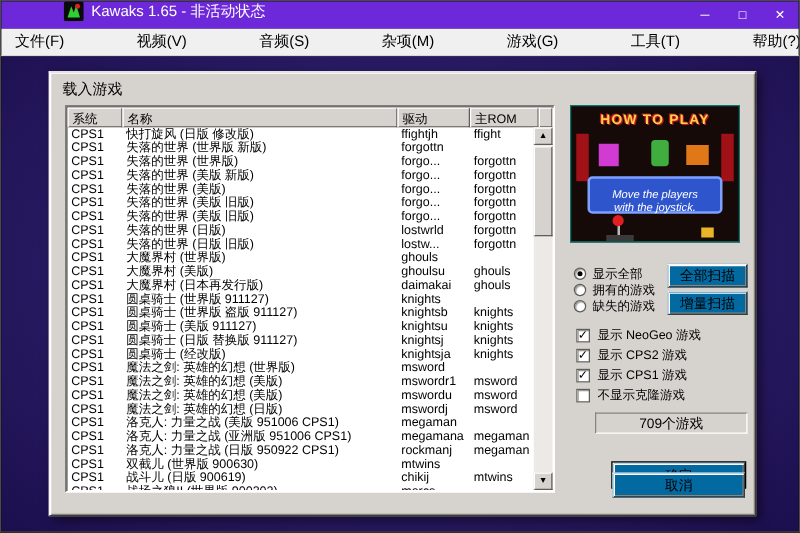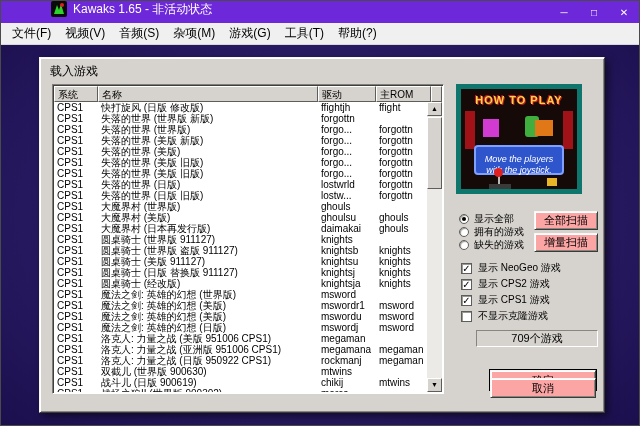--- a/index.html
+++ b/index.html
@@ -7,21 +7,21 @@
   .window { position:relative; width:640px; height:426px; border:1px solid #4a4a4a; overflow:hidden; background:#000; }
 
   
   .titlebar { position:absolute; top:0; left:0; right:0; height:22px; background:#6d28d9; display:flex; align-items:flex-start; color:#fff;padding-left:44px; }
   .app-icon { width:16px; height:16px; margin:0 6px; flex:0 0 auto; }
   .title-text { font-size:12px; flex:1; white-space:nowrap; overflow:hidden; }
   .win-controls { display:flex; height:22px; }
   .win-btn { width:30px; height:22px; display:flex; align-items:center; justify-content:center; color:#fff; font-size:10px; }
 
   
-  .menubar { position:absolute; top:22px; left:0; right:0; height:22px; background:#f0f0f0; display:flex; align-items:center; padding-left:4px; border-bottom:1px solid #d8d8d8; }
+  .menubar { position:absolute; top:22px; left:0; right:0; height:22px; background:#f0f0f0; display:flex; align-items:center; padding-left:4px; border-bottom:1px solid #d8d8d8;gap:44px; }
   .menu-item { font-size:12px; color:#000; padding:2px 7px; white-space:nowrap; }
 
   
   .client { position:absolute; top:44px; left:0; right:0; bottom:0;
             background:radial-gradient(ellipse at 50% 45%, #352679 0%, #291b63 55%, #1c0f4e 100%); }
 
   
   .dialog { position:absolute; left:38px; top:12px; width:566px; height:356px; background:#d6d3ce;
             border:1px solid; border-color:#f8f7f5 #3a3a3a #3a3a3a #f8f7f5;
             box-shadow: inset 1px 1px 0 #ffffff, inset -1px -1px 0 #88857f, 3px 3px 8px rgba(0,0,0,.55); }
@@ -41,21 +41,21 @@
 
   
   .scrollbar { position:absolute; top:17px; right:1px; bottom:1px; width:15px; background:#eceae6; }
   .sb-btn { position:absolute; left:0; width:15px; height:14px; background:#d6d3ce; border:1px solid;
             border-color:#ffffff #5f5d59 #5f5d59 #ffffff; font-size:7px; text-align:center; line-height:12px; color:#000; }
   .sb-up { top:0; } .sb-down { bottom:0; }
   .sb-thumb { position:absolute; left:0; top:15px; width:15px; height:72px; background:#d6d3ce; border:1px solid;
               border-color:#ffffff #5f5d59 #5f5d59 #ffffff; }
 
   
-  .preview { position:absolute; left:416px; top:26px; width:126px; height:110px; background:#150a08; overflow:hidden; border:5px solid #0f766e; }
+  .preview { position:absolute; left:416px; top:26px; width:136px; height:110px; background:#150a08; overflow:hidden; border:1px solid #0f766e; }
   .pv-title { position:absolute; top:5px; width:100%; text-align:center; font-size:11px; font-weight:bold; color:#ffd24a;
               text-shadow:1px 1px 0 #c0181c, -1px -1px 0 #c0181c; letter-spacing:1px; }
   .pv-pillar { position:absolute; top:22px; width:10px; height:38px; background:#a01218; }
   .pv-pillar.left { left:4px; } .pv-pillar.right { right:4px; }
   .pv-sprite-magenta { position:absolute; left:22px; top:30px; width:16px; height:18px; background:#d23bd2; }
   .pv-sprite-green { position:absolute; left:64px; top:27px; width:14px; height:21px; background:#3fae3f; border-radius:3px; }
   .pv-sprite-orange { position:absolute; right:24px; top:31px; width:18px; height:16px; background:#e07818; }
   .pv-msgbox { position:absolute; left:13px; top:56px; right:13px; height:30px; background:#2f55cc; border:2px solid #7fa0ff;
                border-radius:4px; color:#fff; font-size:9px; font-style:italic; text-align:center; padding-top:7px; line-height:11px; }
   .pv-stick { position:absolute; left:37px; bottom:5px; width:2px; height:9px; background:#bbb; }
@@ -64,21 +64,21 @@
   .pv-coin { position:absolute; right:20px; bottom:3px; width:10px; height:8px; background:#e8b428; }
 
   
   .radio-group { position:absolute; left:419px; top:154px; }
   .radio-row { display:flex; align-items:center; height:13px; font-size:10px; color:#000; }
   .radio-circle { width:10px; height:10px; border-radius:50%; background:#fff; border:1px solid #5f5d59;
                   box-shadow: inset 1px 1px 1px #9a9894; position:relative; margin-right:5px; flex:0 0 auto; }
   .radio-circle.sel::after { content:""; position:absolute; left:2px; top:2px; width:4px; height:4px; background:#000; border-radius:50%; }
 
   
-  .btn { position:absolute; background:#fca5a5; border:1px solid; border-color:#f8f7f5 #3c3b39 #3c3b39 #f8f7f5;
+  .btn { position:absolute; background:#0369a1; border:1px solid; border-color:#f8f7f5 #3c3b39 #3c3b39 #f8f7f5;
          box-shadow: inset 1px 1px 0 #ffffff, inset -1px -1px 0 #88857f; font-size:11px; color:#000;
          display:flex; align-items:center; justify-content:center; white-space:nowrap; }
   .scan1 { left:494px; top:153px; width:64px; height:19px; }
   .scan2 { left:494px; top:175px; width:64px; height:19px; }
   .ok { left:450px; top:296px; width:106px; height:20px; outline:1px solid #000;margin-top:16px; }
   .cancel { left:450px; top:320px; width:106px; height:20px; }
 
   
   .checkbox-group { position:absolute; left:421px; top:202px; }
   .check-row { display:flex; align-items:center; height:16px; font-size:10px; color:#000; }

